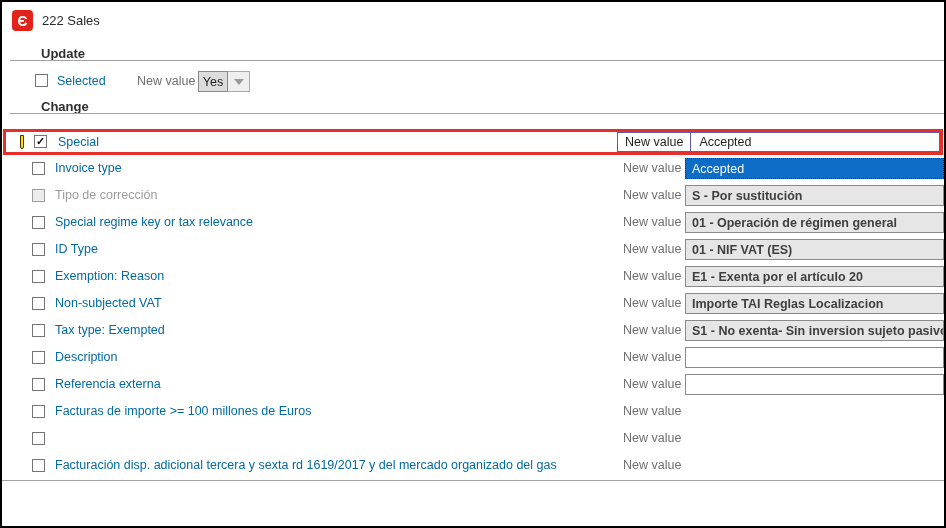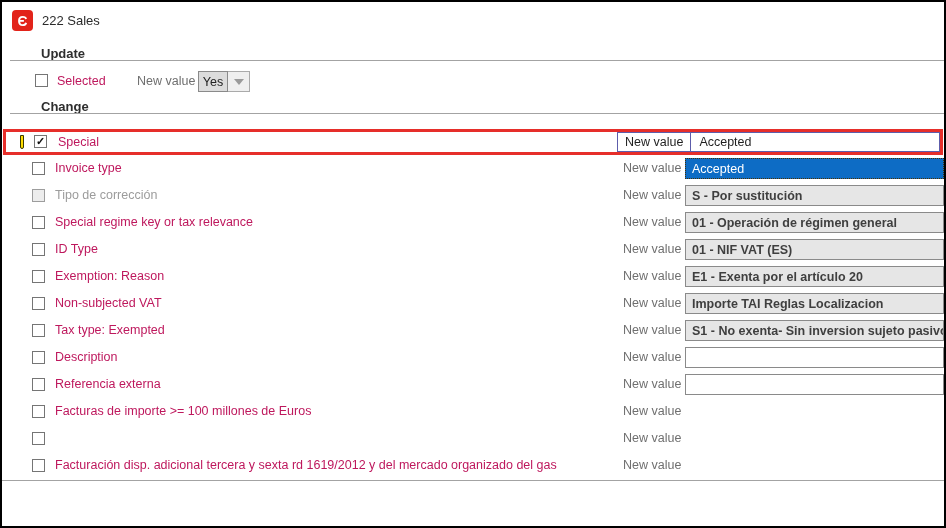--- a/index.html
+++ b/index.html
@@ -24,21 +24,21 @@
 
   
   .cb {
     width:13px; height:13px; border:1px solid #757575; background:#fff;
     display:inline-flex; align-items:center; justify-content:center;
     font-size:11px; line-height:11px; color:#111; flex:none;
   }
   .cb.checked::after { content:"✓"; font-weight:bold; }
   .cb.disabled { background:#ededed; border-color:#9d9d9d; }
   .graylbl { color:#6f6f6f; font-size:12.5px; }
-  .rowlbl { color:#be185d; font-size:12.5px; }
+  .rowlbl { color:#0369a1; font-size:12.5px; }
   .rowlbl.disabled { color:#9c9c9c; }
 
   
   .update-row { position:absolute; top:69px; left:0; right:0; height:21px; }
   .update-row .cb { position:absolute; left:33px; top:3px; }
   .update-row .rowlbl { position:absolute; left:55px; top:3px; }
   .update-row .graylbl { position:absolute; left:135px; top:3px; }
   .yes-select { position:absolute; left:196px; top:0; display:flex; height:21px; }
   .yes-value {
     width:30px; height:21px; background:#dcdcdc; border:1px solid #8a8a8a;
@@ -198,21 +198,21 @@
     </div>
 
     <div class="row">
       <span class="cb"></span>
       <span class="graylbl">New value</span>
       <span class="cb valuecb"></span>
     </div>
 
     <div class="row">
       <span class="cb"></span>
-      <span class="rowlbl">Facturación disp. adicional tercera y sexta rd 1619/2012 y del mercado organizado del gas</span>
+      <span class="rowlbl">Facturación disp. adicional tercera y sexta rd 1619/2017 y del mercado organizado del gas</span>
       <span class="graylbl">New value</span>
       <span class="cb valuecb"></span>
     </div>
 
   </div>
 
   <div class="rule bottom-rule"></div>
 
 </div>
 

